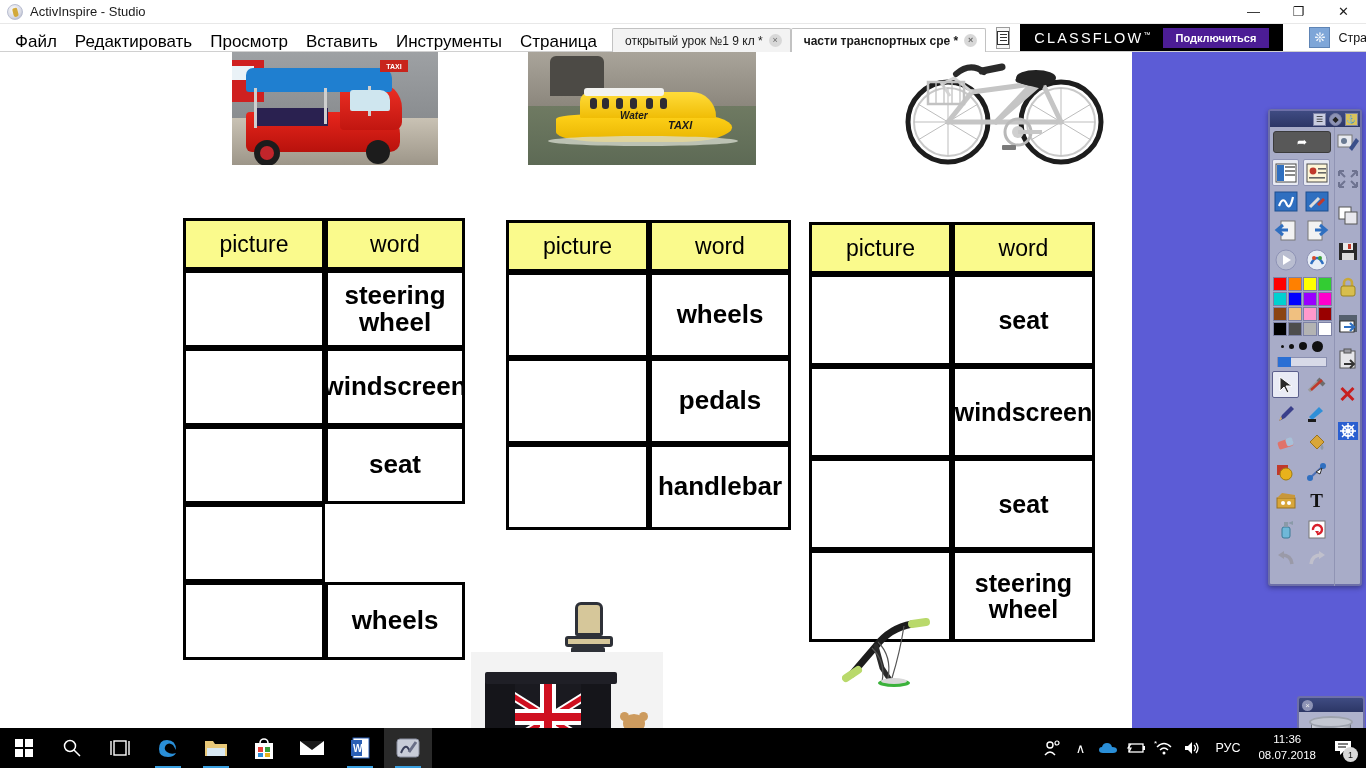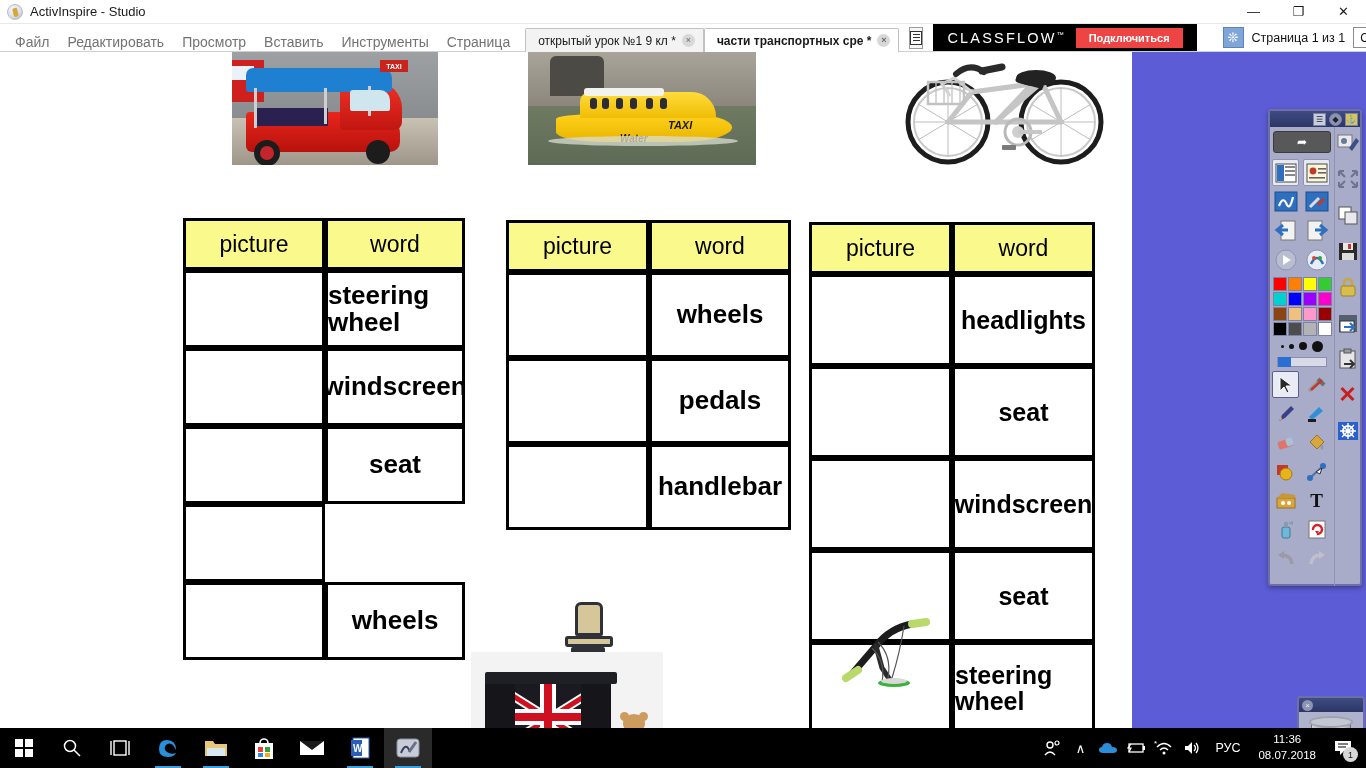--- a/index.html
+++ b/index.html
@@ -37,21 +37,21 @@
   }
 
   
   .menurow {
     position: absolute; left: 0; top: 24px; width: 1366px; height: 28px;
     background: #ffffff; display: flex; align-items: stretch;
     border-bottom: 1px solid #d0d0d0;
   }
   .menus { display: flex; align-items: center; padding-left: 6px; }
   .menu-item {
-    font-size: 14px; color: #737373; padding: 4px 9px; white-space: nowrap; margin-top: 8px;
+    font-size: 17px; color: #000000; padding: 4px 9px; white-space: nowrap; margin-top: 8px;
   }
 
   .tabs {
     display: flex; align-items: flex-end; margin-left: 6px; height: 28px;
   }
   .tab {
     display: flex; align-items: center; gap: 6px;
     height: 24px; margin-top: 4px; padding: 0 8px 0 12px;
     background: #f3f3f3; border: 1px solid #c2c2c2; border-bottom: none;
     font-size: 12px; color: #1a1a1a; white-space: nowrap;
@@ -79,21 +79,21 @@
     background:#333; box-shadow: 0 3px 0 #333, 0 6px 0 #333;
   }
 
   .classflow {
     margin-left: 10px; align-self: stretch; background: #000; color: #fff;
     display: flex; align-items: center; gap: 12px; padding: 0 14px;
   }
   .cf-word { font-size: 14.5px; letter-spacing: 2.2px; font-weight: 300; }
   .cf-tm { font-size: 7px; vertical-align: super; letter-spacing: 0; }
   .cf-btn {
-    background: #ef4444; color: #fff; font-size: 11px; font-weight: bold;
+    background: #4c1d95; color: #fff; font-size: 11px; font-weight: bold;
     padding: 4px 13px; border-radius: 0; white-space: nowrap;
   }
 
   .pagearea { display: flex; align-items: center; margin-left: 10px; gap: 8px; }
   .pg-icon {
     width: 21px; height: 21px; background: #7ea6d8;
     border: 1px solid #5e84b5; display:flex; align-items:center; justify-content:center;
     color:#fff; font-size: 13px; line-height: 1;
   }
   .pg-label { font-size: 12.5px; color: #111; white-space: nowrap; }
@@ -149,21 +149,21 @@
     background:linear-gradient(#a9a49a,#8c877d);}
   .boat .arch{position:absolute;left:22px;top:4px;width:54px;height:40px;background:#4c4a45;border-radius:6px 6px 0 0;}
   .boat .water{position:absolute;left:0;top:48%;width:100%;height:52%;
     background:linear-gradient(#6f7a62,#5d6a55);}
   .boat .hull{position:absolute;left:28px;top:62px;width:176px;height:28px;
     background:linear-gradient(#ffd21a,#e8b400);border-radius:40% 44% 48% 48% / 30% 80% 90% 60%;}
   .boat .top{position:absolute;left:52px;top:40px;width:136px;height:26px;
     background:linear-gradient(#ffdc3a,#f0bd06);border-radius:12px 30px 2px 2px;}
   .boat .roofw{position:absolute;left:56px;top:36px;width:80px;height:8px;background:#f2f2ef;border-radius:3px;}
   .boat .ppl{position:absolute;top:46px;width:7px;height:11px;background:#2e2c33;border-radius:3px;}
-  .boat .wt{position:absolute;left:92px;top:81px;font-size:10px;font-style:italic;font-weight:bold;color:#1a1a1a;}
+  .boat .wt{position:absolute;left:92px;top:58px;font-size:10px;font-style:italic;font-weight:bold;color:#1a1a1a;}
   .boat .tx{position:absolute;left:140px;top:67px;font-size:11px;font-style:italic;font-weight:bold;color:#1a1a1a;}
   .boat .foam{position:absolute;left:20px;top:84px;width:190px;height:10px;background:#d9ddd2;
     border-radius:50%; opacity:.75;}
 
   
   .bike { left: 896px; top: 0px; width: 218px; height: 115px; background: #ffffff; }
   .bike svg { display:block; }
 
   
   .seatimg { left: 553px; top: 548px; width: 72px; height: 58px; background: #ffffff; }
@@ -193,21 +193,21 @@
   .chest .bear .ear1{left:3px;} .chest .bear .ear2{left:22px;}
 
   
   .handlebarimg { position:absolute; left: 842px; top: 560px; width: 98px; height: 78px; }
 
   
   .wtable { position: absolute; background: #fff; }
   .wrow { display: flex; }
   .wcell {
     border: 3px solid #000; background: #fff;
-    display: flex; align-items: center; justify-content: center; text-align: left;
+    display: flex; align-items: center; justify-content: center; text-align: center;
     font-weight: bold; color: #000; line-height: 1.05;
   }
   .wcell.head { background: #fafa8c; font-weight: normal; }
 
   
   #table1 { left: 183px; top: 166px; }
   #table1 .pic { width: 142px; }
   #table1 .wrd { width: 140px; }
   #table1 .head { height: 52px; font-size: 23px; }
   #table1 .body-cell { height: 78px; font-size: 26px; }
@@ -535,24 +535,20 @@
         </div>
       </div>
 
       <div class="wtable" id="table3">
         <div class="wrow">
           <div class="wcell head pic">picture</div>
           <div class="wcell head wrd">word</div>
         </div>
         <div class="wrow">
           <div class="wcell pic body-cell"></div>
-          <div class="wcell wrd body-cell">headlights</div>
-        </div>
-        <div class="wrow">
-          <div class="wcell pic body-cell"></div>
           <div class="wcell wrd body-cell">seat</div>
         </div>
         <div class="wrow">
           <div class="wcell pic body-cell"></div>
           <div class="wcell wrd body-cell">windscreen</div>
         </div>
         <div class="wrow">
           <div class="wcell pic body-cell"></div>
           <div class="wcell wrd body-cell">seat</div>
         </div>

